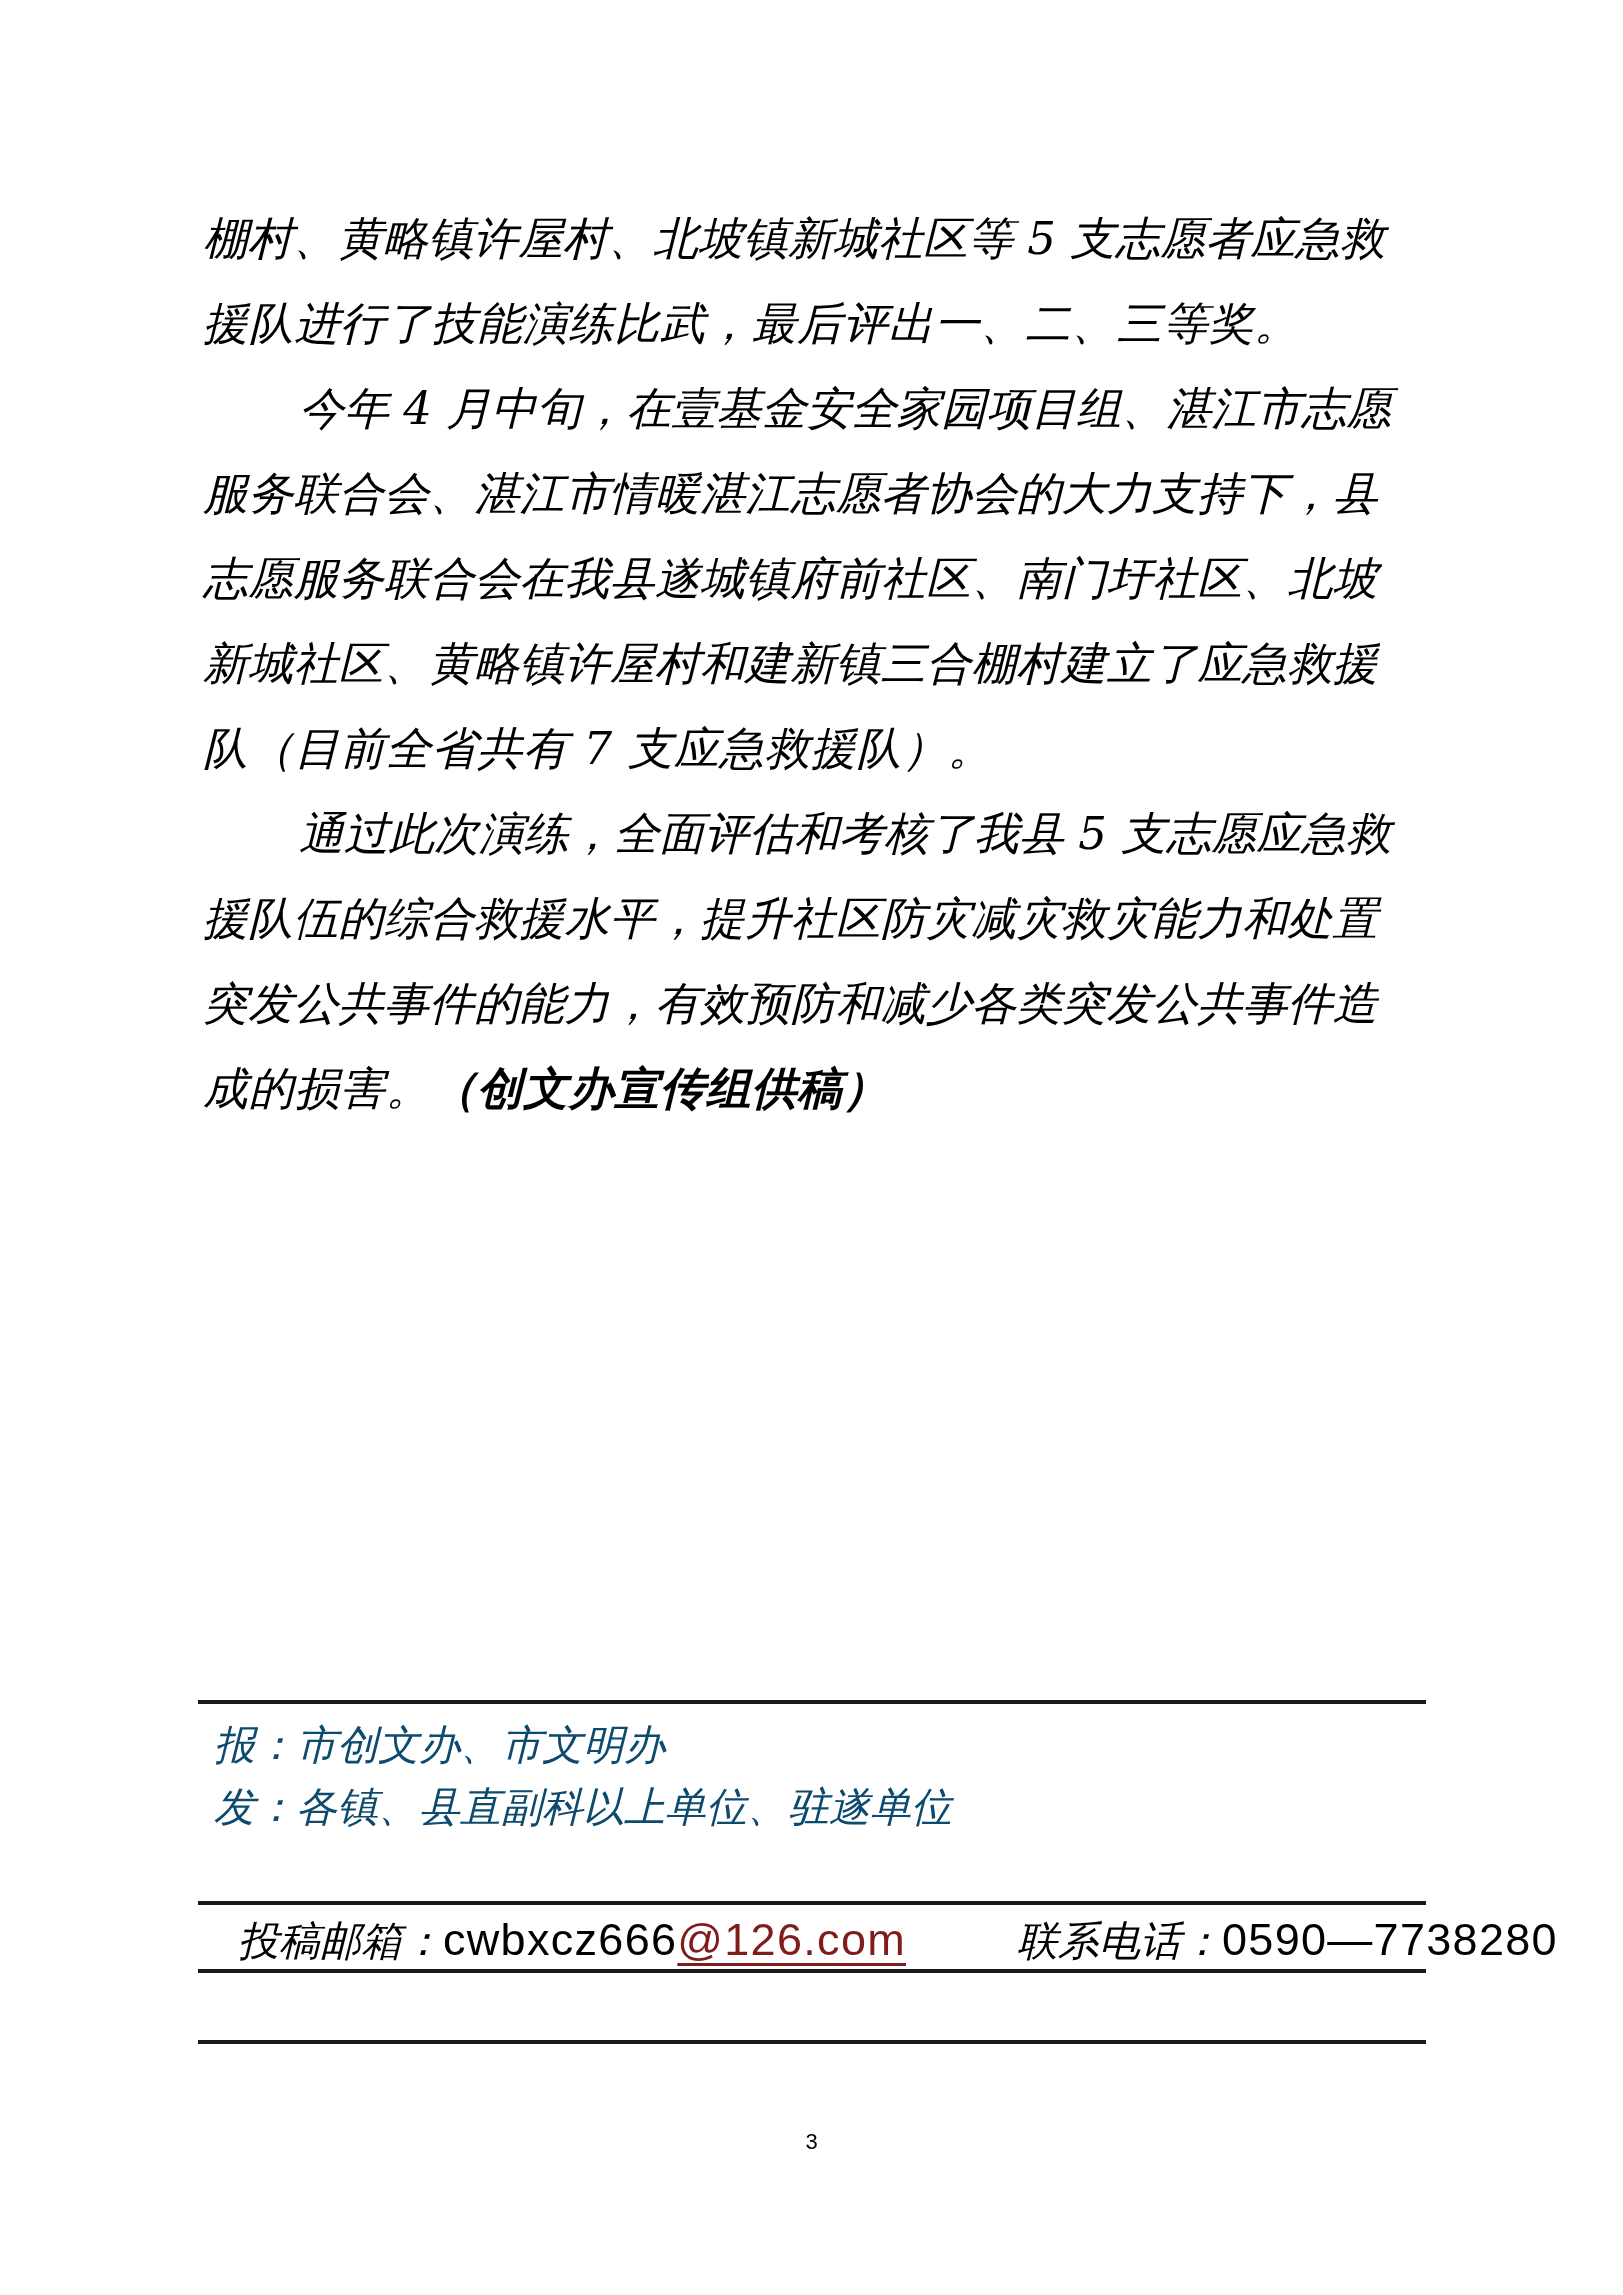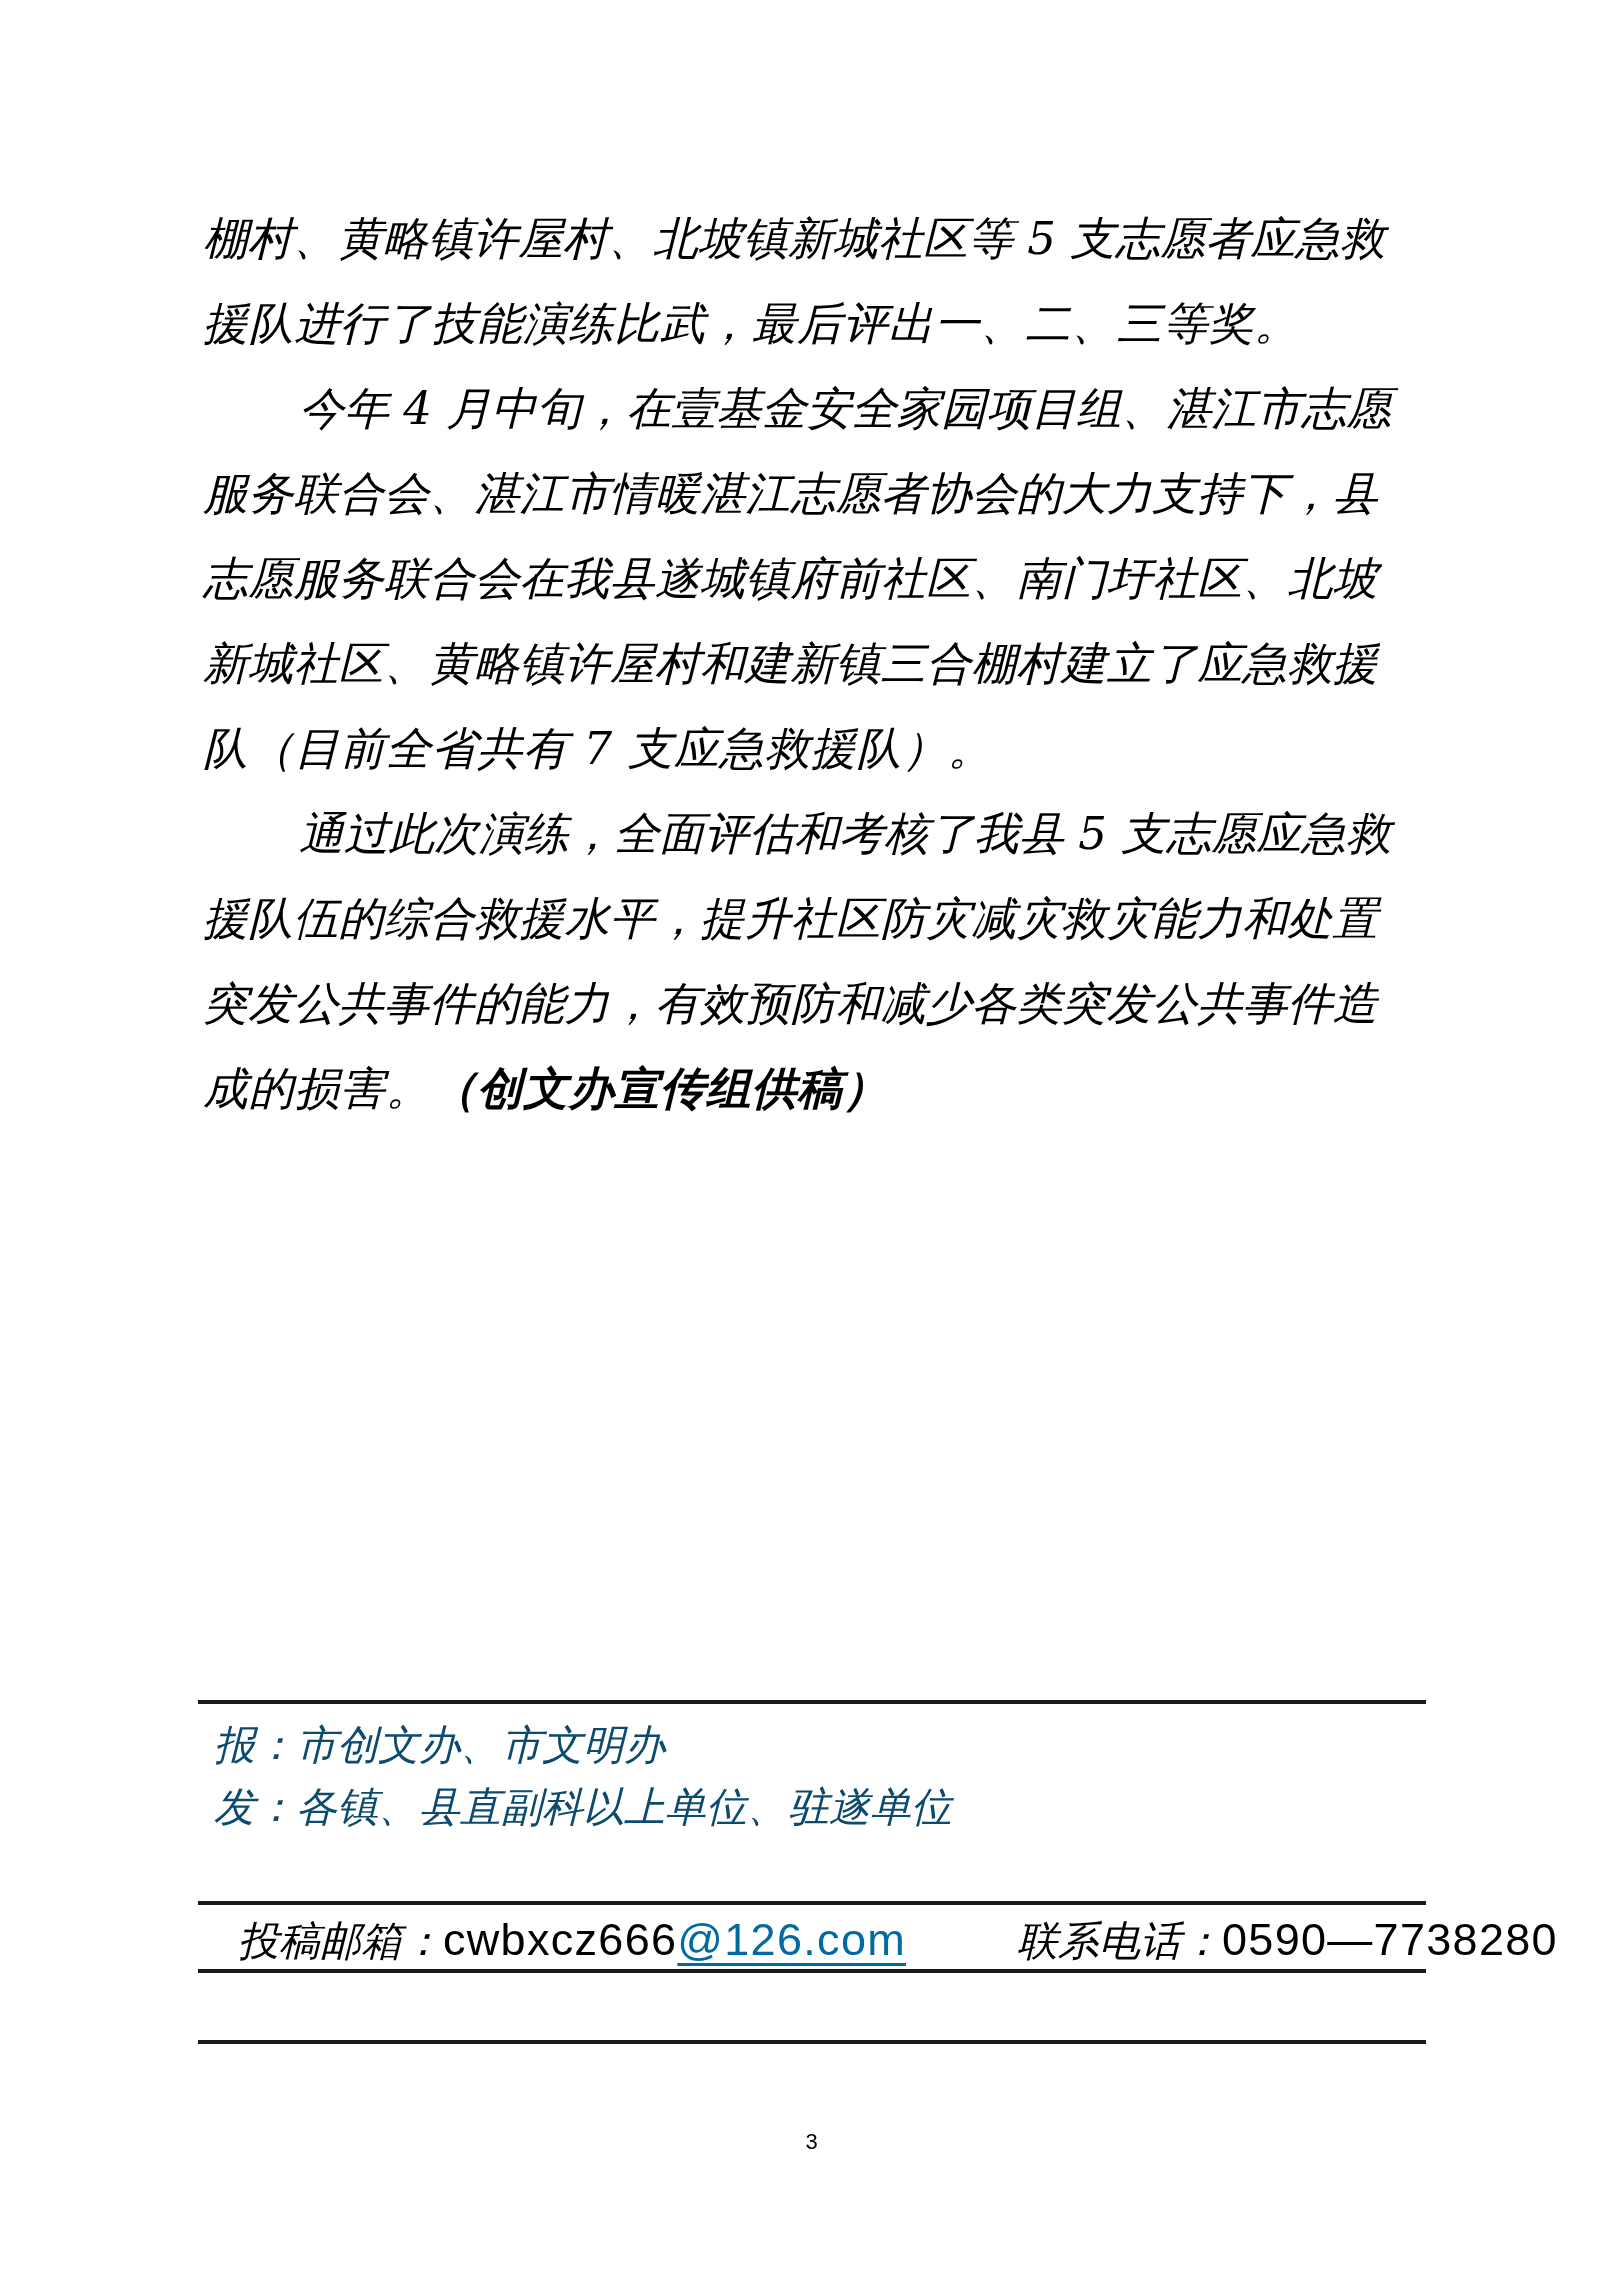--- a/index.html
+++ b/index.html
@@ -86,21 +86,21 @@
     font-style: italic;
   }
   .latin {
     font-family: "Liberation Sans", sans-serif;
     font-style: normal;
     font-size: 45px;
     letter-spacing: 1.3px;
     text-align: right;
   }
   .email-link {
-    color: #0369a1;
+    color: #7f1d1d;
     text-decoration: underline;
     text-decoration-thickness: 3.3px;
     text-underline-offset: 7.9px;
     cursor: pointer;
   }
   .contact-spacer { display: inline-block; width: 111px; }
   
   .page-number {
     position: absolute;
     left: 0;

